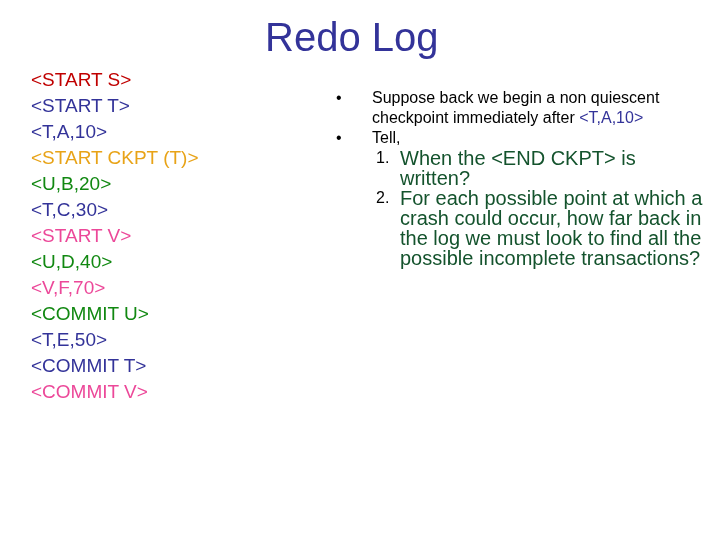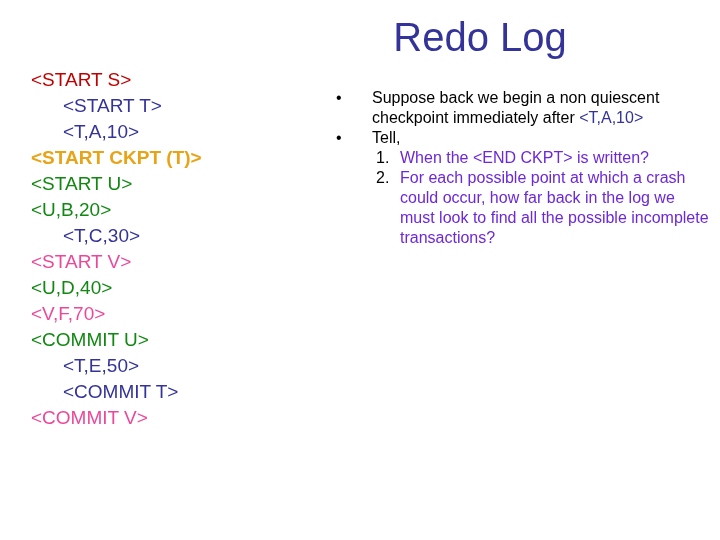--- a/index.html
+++ b/index.html
@@ -26,39 +26,38 @@
     position: absolute;
     left: 265px;
     top: 14px;
     width: 430px;
     font-size: 40px;
     line-height: 46px;
     color: #333399;
     font-weight: normal;
     letter-spacing: 0px;
     white-space: nowrap;
-    text-align: center;
   }
   
   #log {
     position: absolute;
     left: 31px;
     top: 56px;
     width: 230px;
   }
   .log-line {
     font-size: 19px;
     line-height: 26px;
     white-space: nowrap;
     letter-spacing: 0px;
   }
   .c-red    { color: #C00000; margin-top: 11px; }
-  .c-blue   { color: #333399; margin-left: 32px; }
+  .c-blue   { color: #333399; }
   .c-green  { color: #118811; }
-  .c-orange { color: #E8A317; font-weight: bold; }
+  .c-orange { color: #E8A317; font-weight: normal; }
   .c-black  { color: #ec4899; }
 
   
   #bullets {
     position: absolute;
     left: 330px;
     top: 88px;
     width: 380px;
   }
   .bullet-row {
@@ -98,42 +97,41 @@
     width: 35px;
     flex: 0 0 35px;
     font-size: 16px;
     line-height: 20px;
     color: #000000;
     padding-left: 11px;
     box-sizing: border-box;
   }
   .num-text {
     flex: 1 1 auto;
-    font-size: 16px;
+    font-size: 20px;
     line-height: 20px;
-    color: #6d28d9;
+    color: #14532d;
   }
   #sublist {
     margin-left: 35px;
     width: 345px;
   }
 </style>
 </head>
 <body>
 
 <div id="slide">
 
   <div id="title">Redo Log</div>
 
   <div id="log">
     <div class="log-line c-red">&lt;START S&gt;</div>
     <div class="log-line c-blue">&lt;START T&gt;</div>
     <div class="log-line c-blue">&lt;T,A,10&gt;</div>
     <div class="log-line c-orange">&lt;START CKPT (T)&gt;</div>
-    <div class="log-line c-green">&lt;START U&gt;</div>
     <div class="log-line c-green">&lt;U,B,20&gt;</div>
     <div class="log-line c-blue">&lt;T,C,30&gt;</div>
     <div class="log-line c-black">&lt;START V&gt;</div>
     <div class="log-line c-green">&lt;U,D,40&gt;</div>
     <div class="log-line c-black">&lt;V,F,70&gt;</div>
     <div class="log-line c-green">&lt;COMMIT U&gt;</div>
     <div class="log-line c-blue">&lt;T,E,50&gt;</div>
     <div class="log-line c-blue">&lt;COMMIT T&gt;</div>
     <div class="log-line c-black">&lt;COMMIT V&gt;</div>
   </div>

